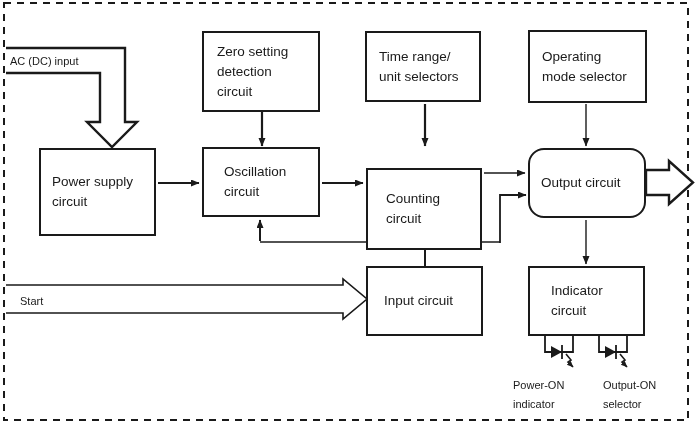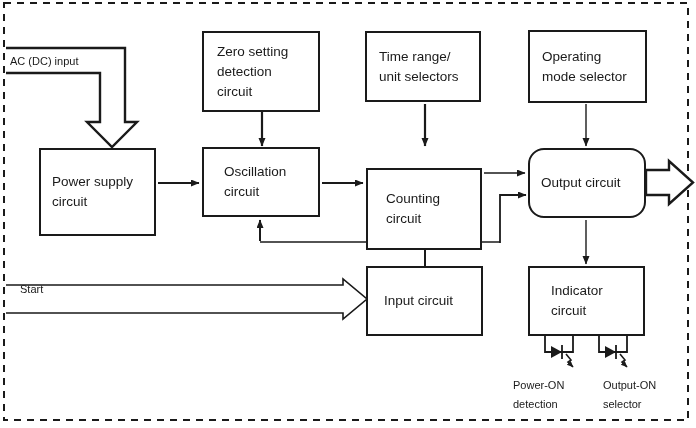--- a/index.html
+++ b/index.html
@@ -120,21 +120,21 @@
 mode selector</span>
   </div>
 
   <div class="box" style="left:528px;top:266px;width:117px;height:70px;padding-left:21px;">
     <span>Indicator
 circuit</span>
   </div>
 
   <div class="lbl" style="left:10px;top:52px;">AC (DC) input</div>
 
-  <div class="lbl" style="left:20px;top:280px;">Start</div>
+  <div class="lbl" style="left:20px;top:292px;">Start</div>
 
   <div class="lbl" style="left:513px;top:376px;">Power-ON
-detection</div>
+indicator</div>
 
   <div class="lbl" style="left:603px;top:376px;">Output-ON
 selector</div>
 
 </div>
 
 </body></html>

